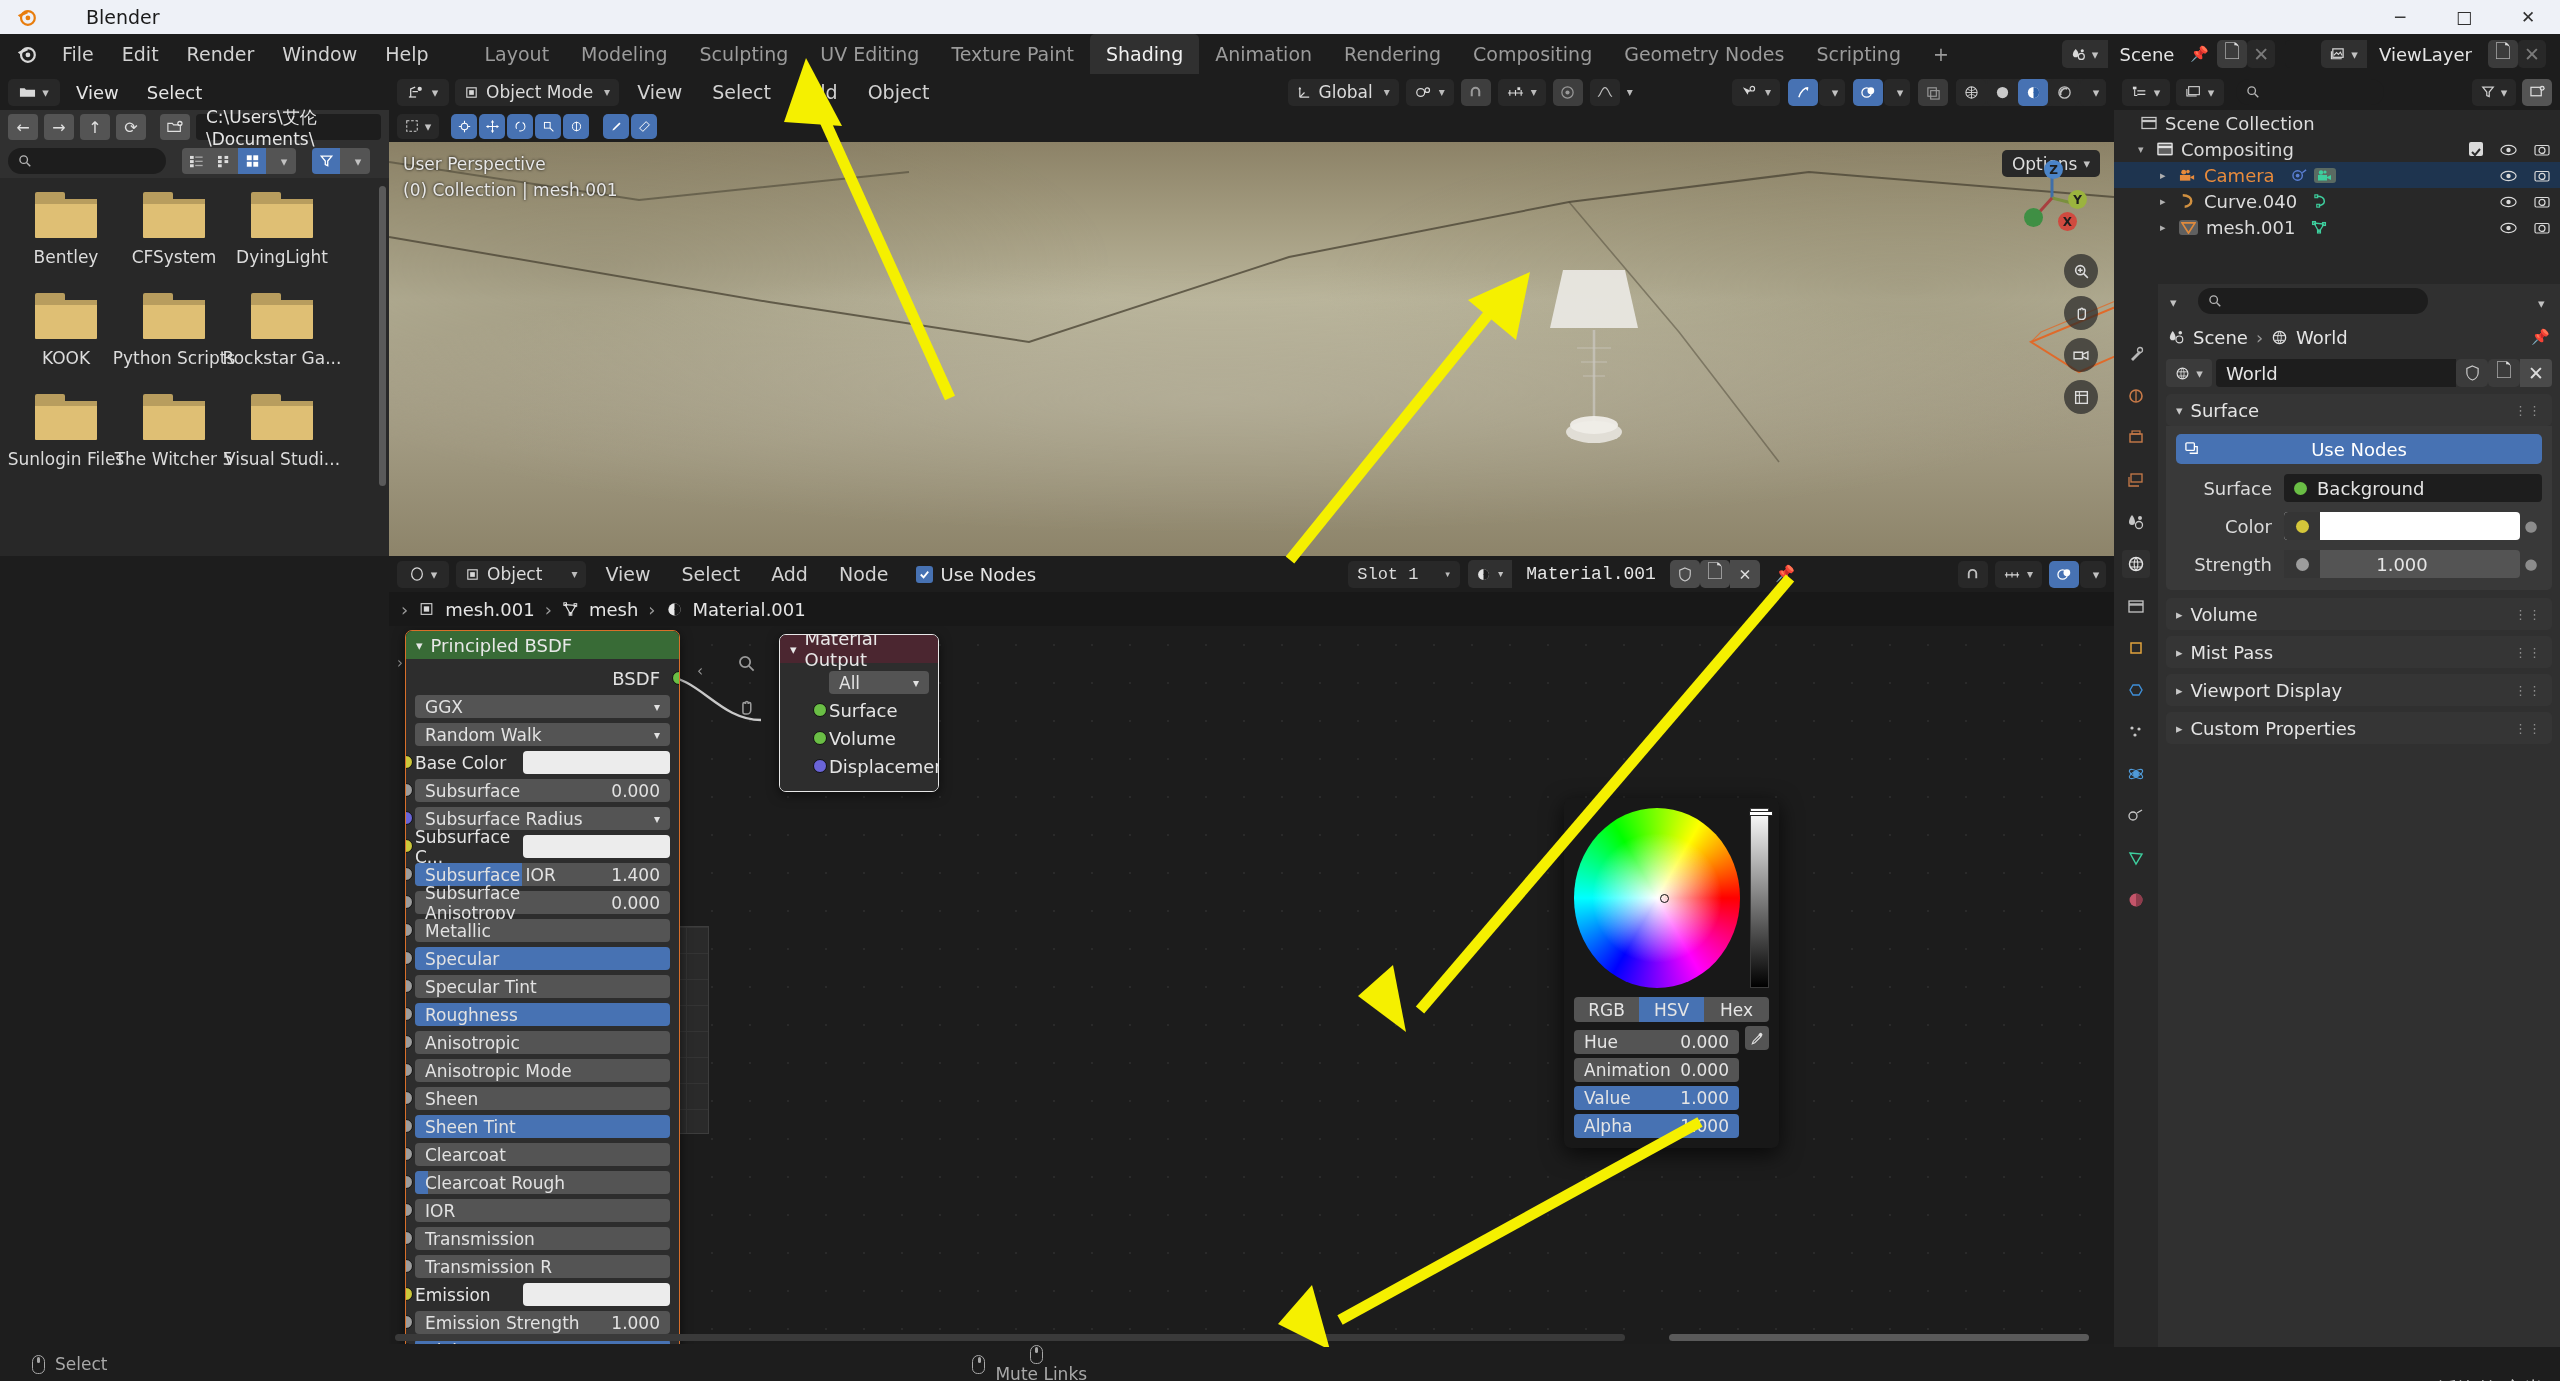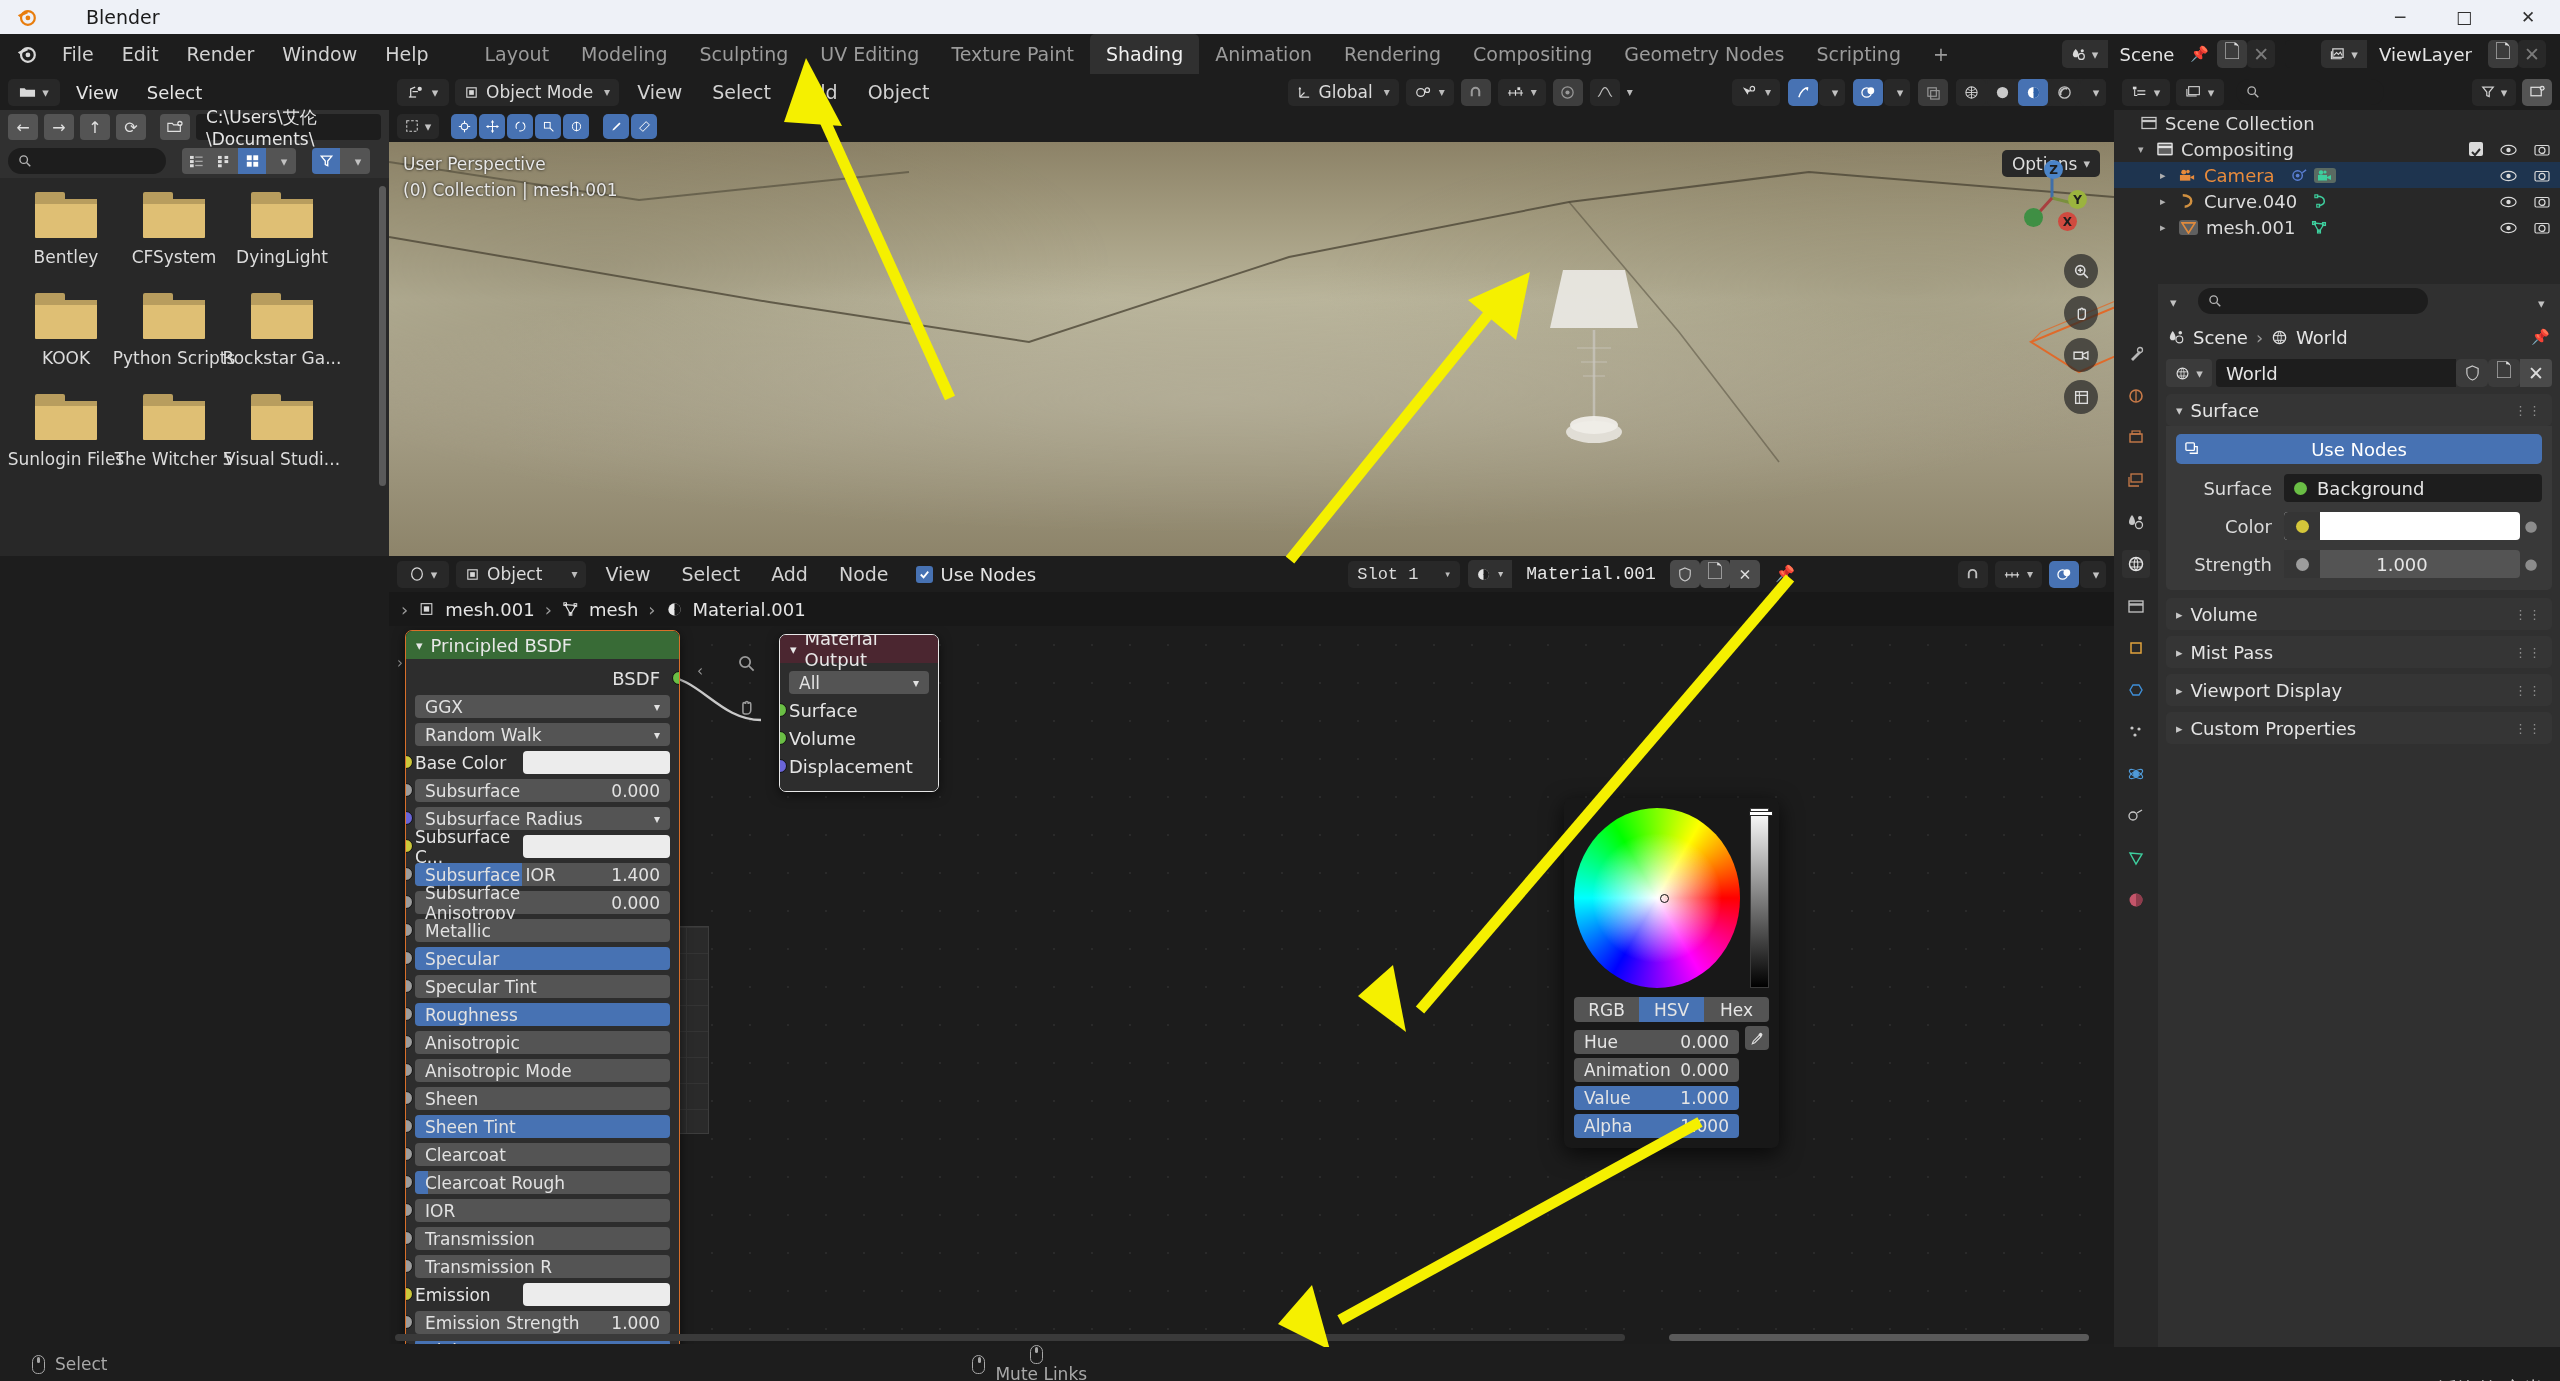--- a/index.html
+++ b/index.html
@@ -1316,21 +1316,21 @@
         </div>
 
       </div>
     </div>
 
     <div class="node" id="node-output" style="left:390px;top:8px;width:160px;border:1.6px solid #e8e8e8;">
       <div class="node-hdr" style="background:#4b2630;">
         <span style="font-size:13px;">▾</span>
         <span>Material Output</span>
       </div>
-      <div class="node-body" style="background:#2d2d2d;">
+      <div class="node-body" style="background:#2d2d2d;padding-left:40px;">
         <div class="nrow">
           <div class="nfield dd">
               <span>All</span>
               <span class="val" style="font-size:12px;">▾</span>
             </div>
         </div>
         <div class="nrow" style="margin-left:9px;">
           <span class="nsock l" style="background:#6abe45;top:5px;"></span>
           <span style="font-size:18px;">Surface</span>
         </div>

